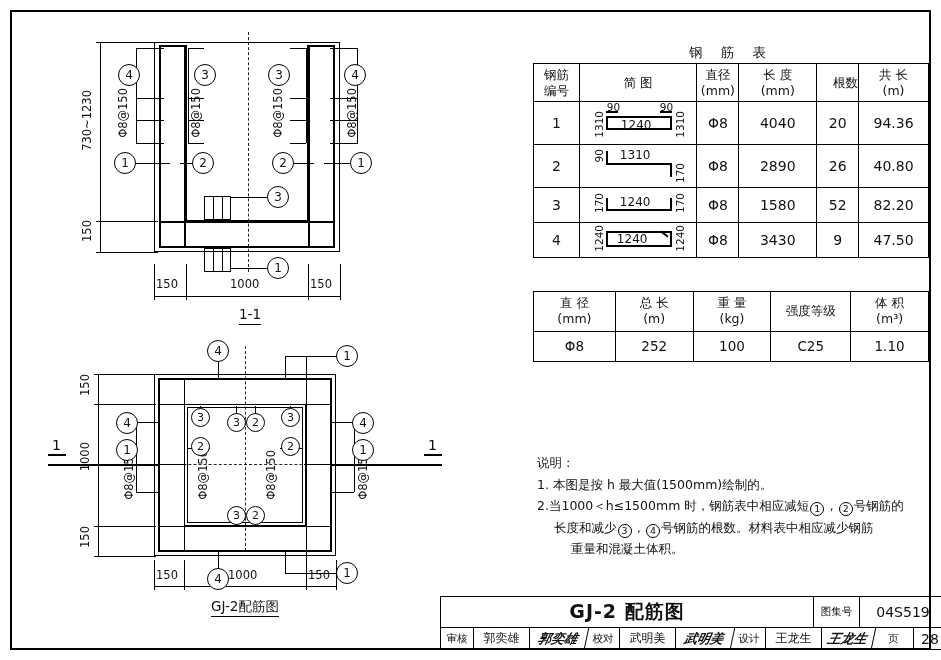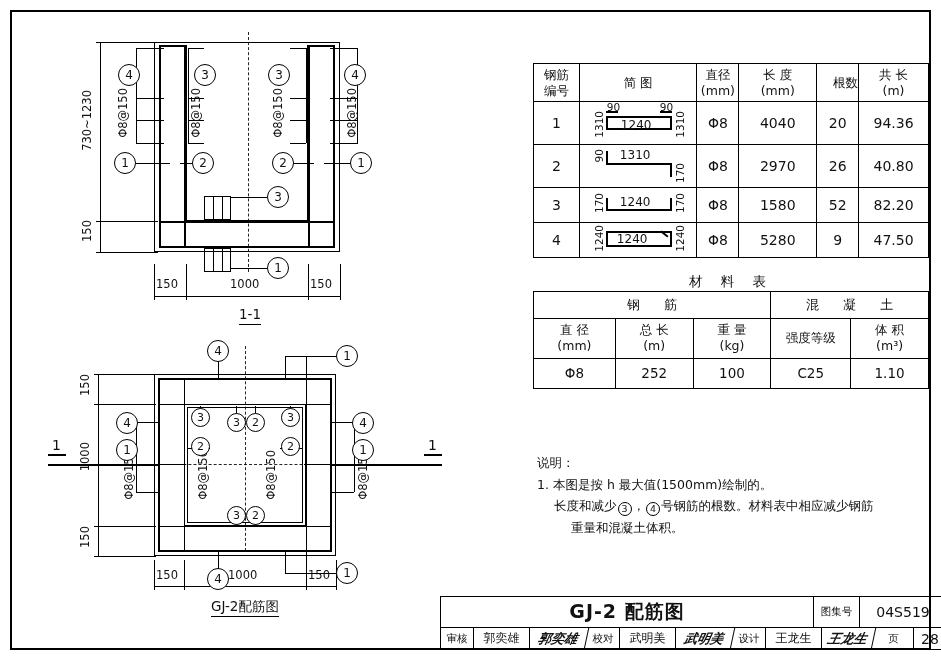--- a/index.html
+++ b/index.html
@@ -282,20 +282,21 @@
     <div class="ln vl" style="left:296px;top:224px;height:30px;"></div>
     <div class="txt dim" style="left:116px;top:234px;">150</div>
     <div class="txt dim" style="left:188px;top:234px;">1000</div>
     <div class="txt dim" style="left:268px;top:234px;">150</div>
 
     <div class="caption" style="left:145px;top:262px;width:120px;">
       <u>GJ-2配筋图</u>
     </div>
   </div>
 
+  <div class="tbl-title" style="left:533px;top:44px;width:396px;">钢 筋 表</div>
 
   <table class="dwg rebar-tbl">
     <tbody>
         <tr>
       <td class="hdr" style="width:46px;">
         <div>钢筋</div>
         <div>编号</div>
       </td>
       <td class="hdr" style="width:118px;">简        图</td>
       <td class="hdr" style="width:42px;">
@@ -342,21 +343,21 @@
         <div class="shapebox">
           <div class="sline" style="left:26px;top:6px;width:2px;height:14px;"></div>
           <div class="sline" style="left:26px;top:18px;width:66px;height:2px;"></div>
           <div class="sline" style="left:90px;top:18px;width:2px;height:14px;"></div>
           <div class="slabel v" style="left:14px;top:4px;">90</div>
           <div class="slabel" style="left:40px;top:4px;font-size:12px;">1310</div>
           <div class="slabel v" style="left:95px;top:18px;">170</div>
         </div>
       </td>
       <td>Φ8</td>
-      <td>2970</td>
+      <td>2890</td>
       <td>26</td>
       <td>40.80</td>
     </tr>
 
     <tr>
       <td>3</td>
       <td class="shape">
         <div class="shapebox" style="height:34px;">
           <div class="sline" style="left:26px;top:10px;width:2px;height:13px;"></div>
           <div class="sline" style="left:26px;top:21px;width:66px;height:2px;"></div>
@@ -380,35 +381,30 @@
           <div class="sline" style="left:26px;top:8px;width:2px;height:16px;"></div>
           <div class="sline" style="left:90px;top:8px;width:2px;height:16px;"></div>
           <div class="sline" style="left:26px;top:22px;width:66px;height:2px;"></div>
           <div class="sline" style="left:80px;top:10px;width:9px;height:1.5px;transform:rotate(38deg);"></div>
           <div class="slabel v" style="left:14px;top:2px;">1240</div>
           <div class="slabel" style="left:37px;top:10px;font-size:12px;">1240</div>
           <div class="slabel v" style="left:95px;top:2px;">1240</div>
         </div>
       </td>
       <td>Φ8</td>
-      <td>5280</td>
+      <td>3430</td>
       <td>9</td>
       <td>47.50</td>
     </tr>
   </tbody>
     </table>
 
-  <div class="tbl-title" style="left:533px;top:273px;width:396px;">材 料 表</div>
 
   <table class="dwg mat-tbl">
     <tbody>
-        <tr>
-      <td class="grp" colspan="3">钢            筋</td>
-      <td class="grp" colspan="2">混  凝  土</td>
-    </tr>
     <tr>
       <td class="hdr" style="width:82px;">
         <div>直 径</div>
         <div>(mm)</div>
       </td>
       <td class="hdr" style="width:78px;">
         <div>总 长</div>
         <div>(m)</div>
       </td>
       <td class="hdr" style="width:78px;">
@@ -429,20 +425,23 @@
       <td>1.10</td>
     </tr>
   </tbody>
     </table>
 
   <div class="notes">
     <div class="nline">说明：</div>
     <div class="nline">
       <span>1.</span>
       <span>本图是按 h 最大值(1500mm)绘制的。</span>
+    </div>
+    <div class="nline">
+      <span>2.</span><span>当1000＜h≤1500mm 时，钢筋表中相应减短</span><span class="circ-in">1</span><span>，</span><span class="circ-in">2</span><span>号钢筋的</span>
     </div>
     <div class="nline" style="padding-left:17px;">
       <span>长度和减少</span><span class="circ-in">3</span><span>，</span><span class="circ-in">4</span><span>号钢筋的根数。材料表中相应减少钢筋</span>
     </div>
     <div class="nline" style="padding-left:34px;">重量和混凝土体积。</div>
   </div>
 
   <div class="titleblock">
     <div class="tb-row1">
       <div class="tb-cell tb-main">GJ-2 配筋图</div>

